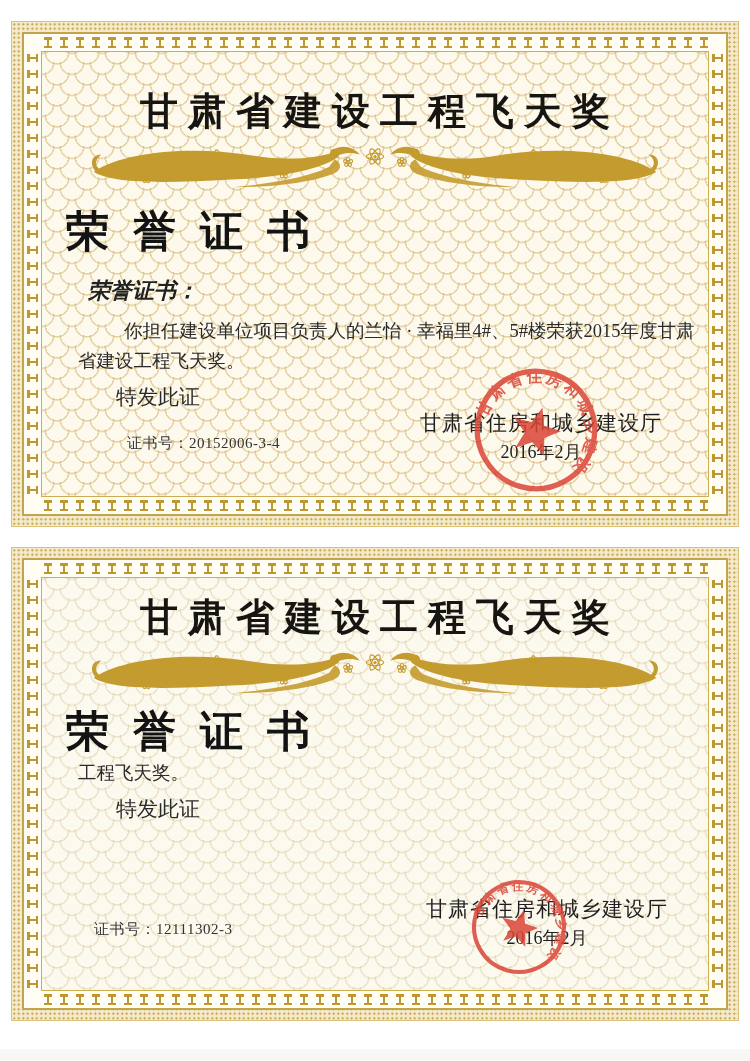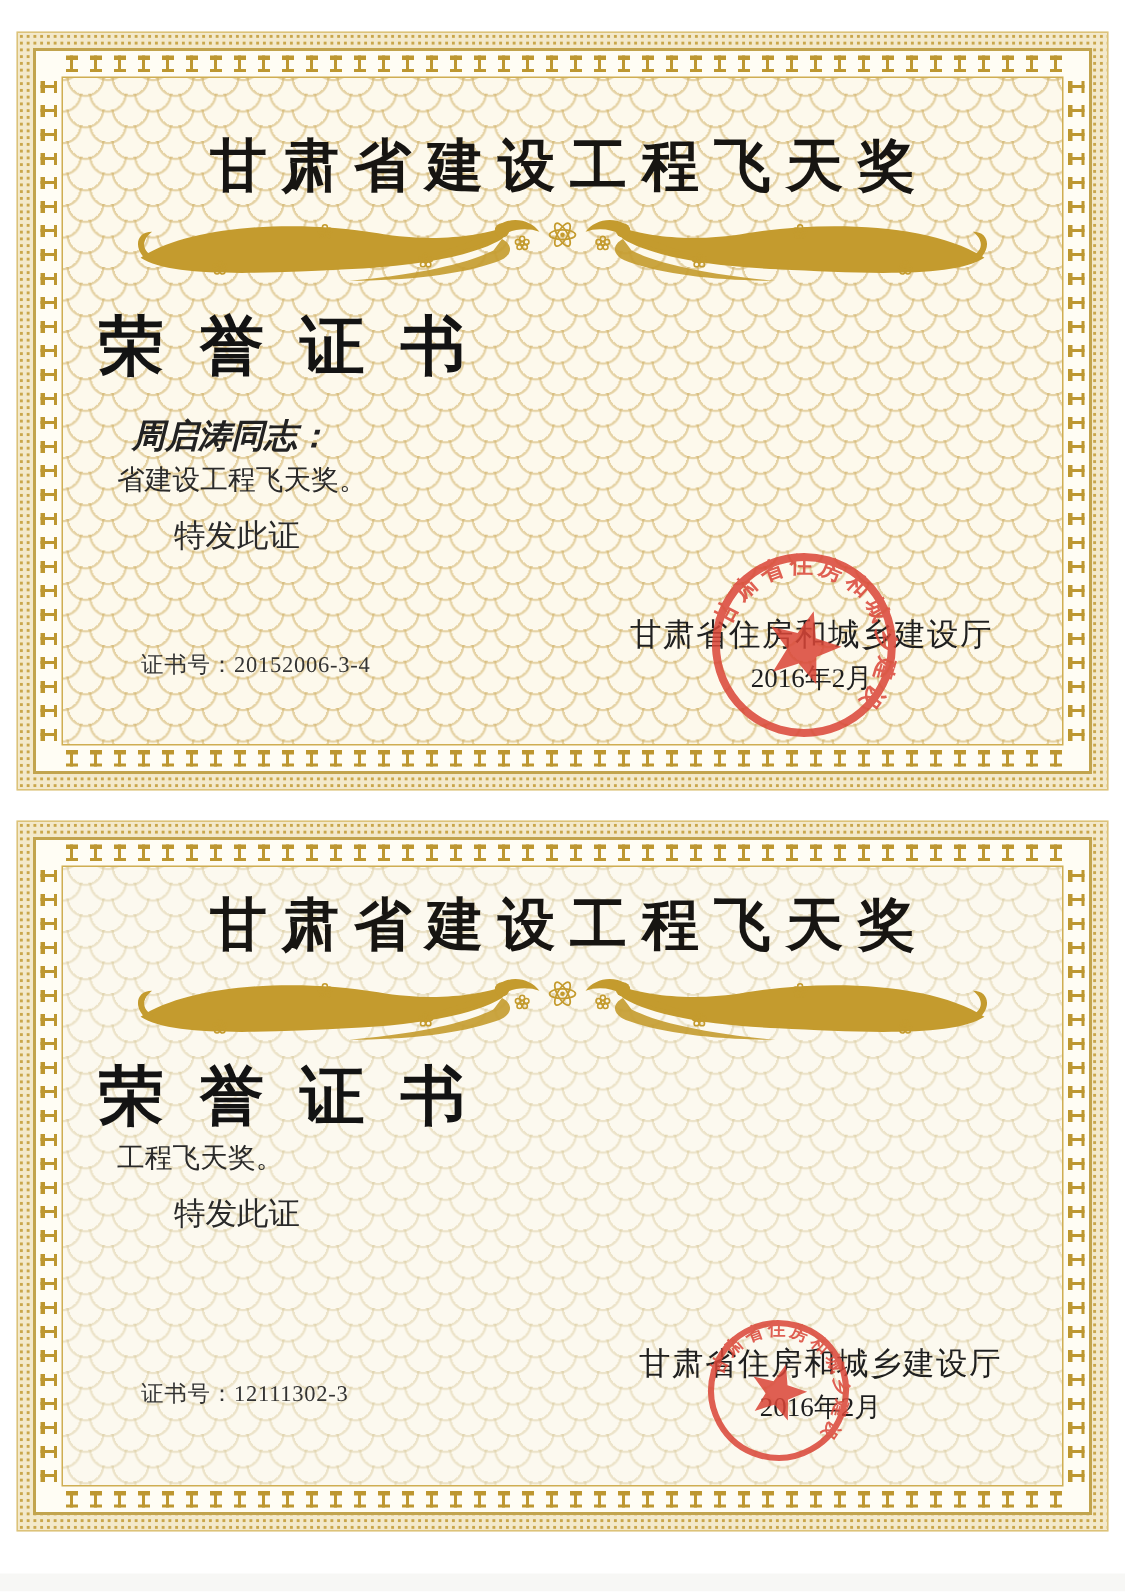--- a/index.html
+++ b/index.html
@@ -88,21 +88,21 @@
   .body-line {
     margin-left: 36px; font-size: 18.5px; line-height: 30px;
     color: #2a2a2a; white-space: nowrap;
   }
   .body-line.indent { margin-top: 10px; text-indent: 46px; }
   .closing { margin: 6px 0 0 74px; font-size: 21px; line-height: 30px; color: #2a2a2a; }
   .cert-no {
     position: absolute; left: 52px;
     font-size: 15px; letter-spacing: 0.5px; color: #333;
   }
-  .cert1 .cert-no { top: 382px; }
+  .cert1 .cert-no { top: 382px; margin-left: 33px; }
   .cert2 .cert-no { top: 342px; }
   .sign { position: absolute; text-align: center; color: #1f1f1f; }
   .cert1 .sign { top: 358px; right: 46px; }
   .cert2 .sign { top: 318px; right: 40px; }
   .sign .issuer { font-size: 21px; line-height: 26px; letter-spacing: 1px; }
   .sign .date  { font-size: 18px; line-height: 24px; margin-top: 4px; text-align: center; }
   
   .seal { position: absolute; opacity: .85; transform: rotate(16deg); }
   .cert1 .seal { top: 314px; left: 430px; width: 128px; height: 128px; }
   .cert2 .seal { top: 300px; left: 428px; width: 98px;  height: 98px; }
@@ -162,21 +162,22 @@
     <div class="inner">
       <div class="award-title">甘肃省建设工程飞天奖</div>
       <svg class="flourish" viewBox="0 0 600 50">
         <use href="#halfMotif"></use>
         <use href="#halfMotif" transform="translate(600,0) scale(-1,1)"></use>
         <use href="#centerFl" transform="translate(300,13)"></use>
         <use href="#fl5" transform="translate(272,19)"></use>
         <use href="#fl5" transform="translate(328,19)"></use>
       </svg>
       <div class="honor-title">荣誉证书</div>
-      <div class="recipient">周启涛同志：</div>
+      <div class="recipient">荣誉证书：</div>
+      <div class="body-line indent">你担任建设单位项目负责人的兰怡 · 幸福里4#、5#楼荣获2015年度甘肃</div>
       <div class="body-line">省建设工程飞天奖。</div>
       <div class="closing">特发此证</div>
       <div class="cert-no">
         <span>证书号：</span><span>20152006-3-4</span>
       </div>
       <div class="sign">
         <div class="issuer">甘肃省住房和城乡建设厅</div>
         <div class="date">2016年2月</div>
       </div>
       <div class="seal">

